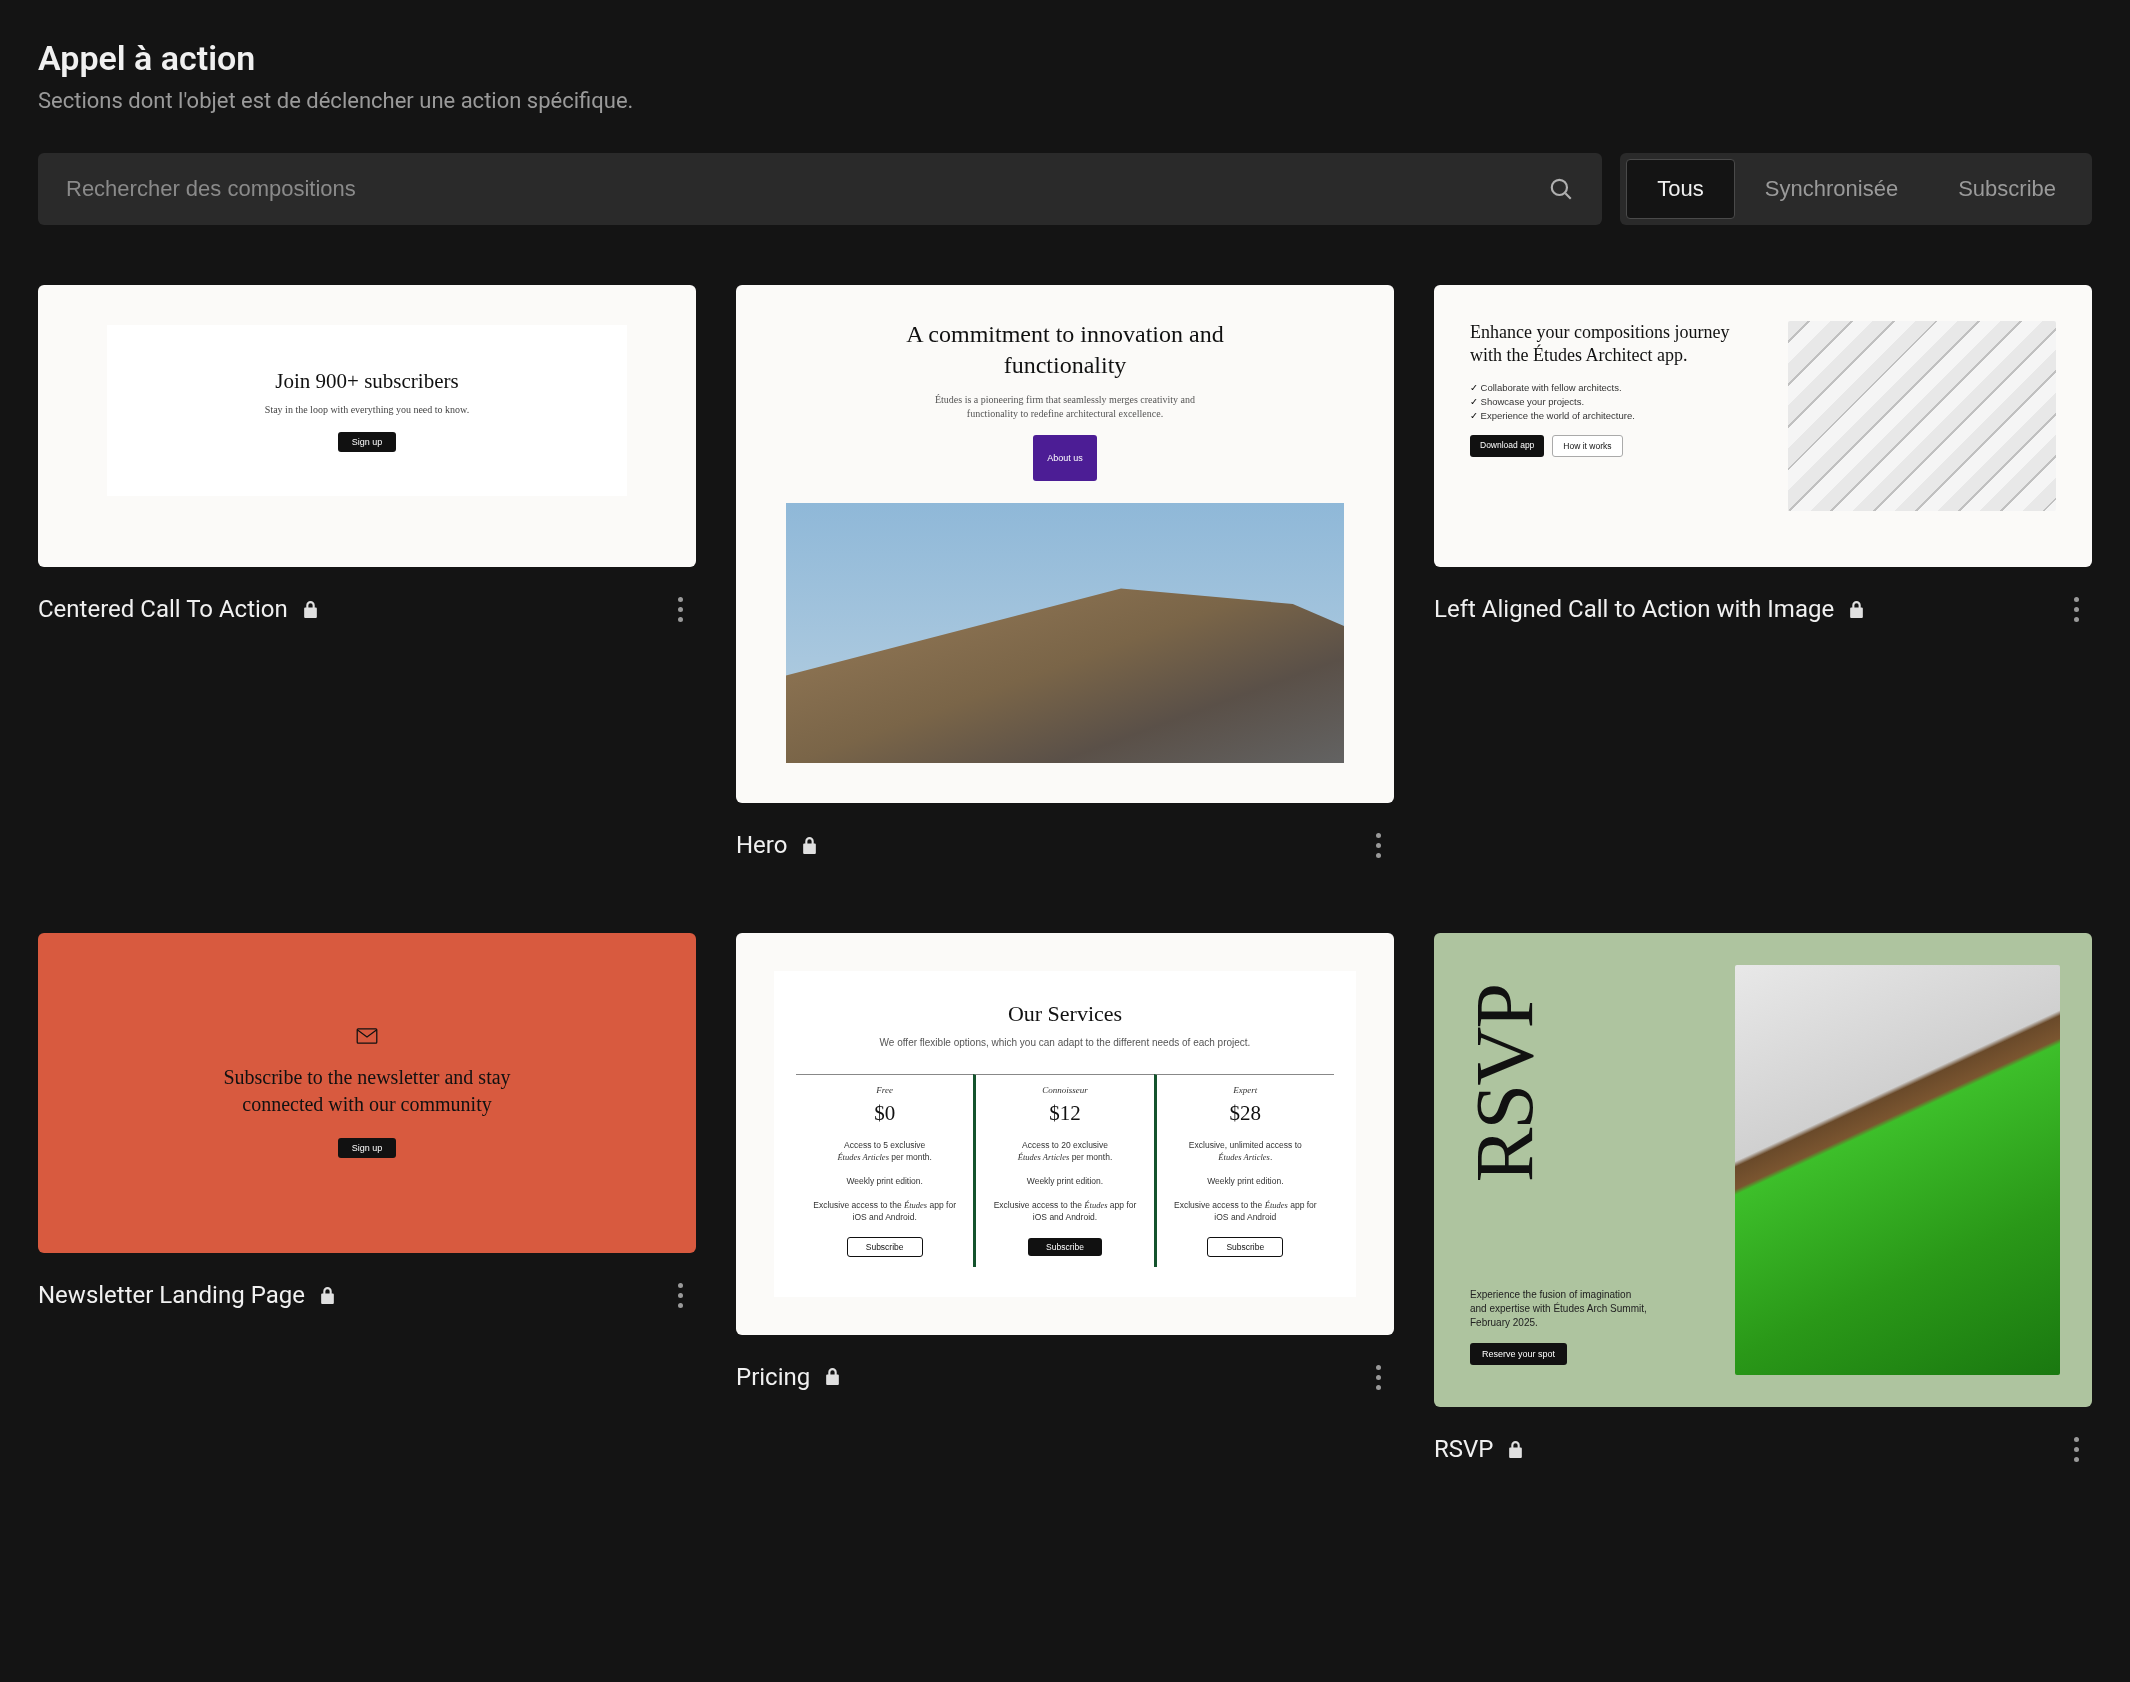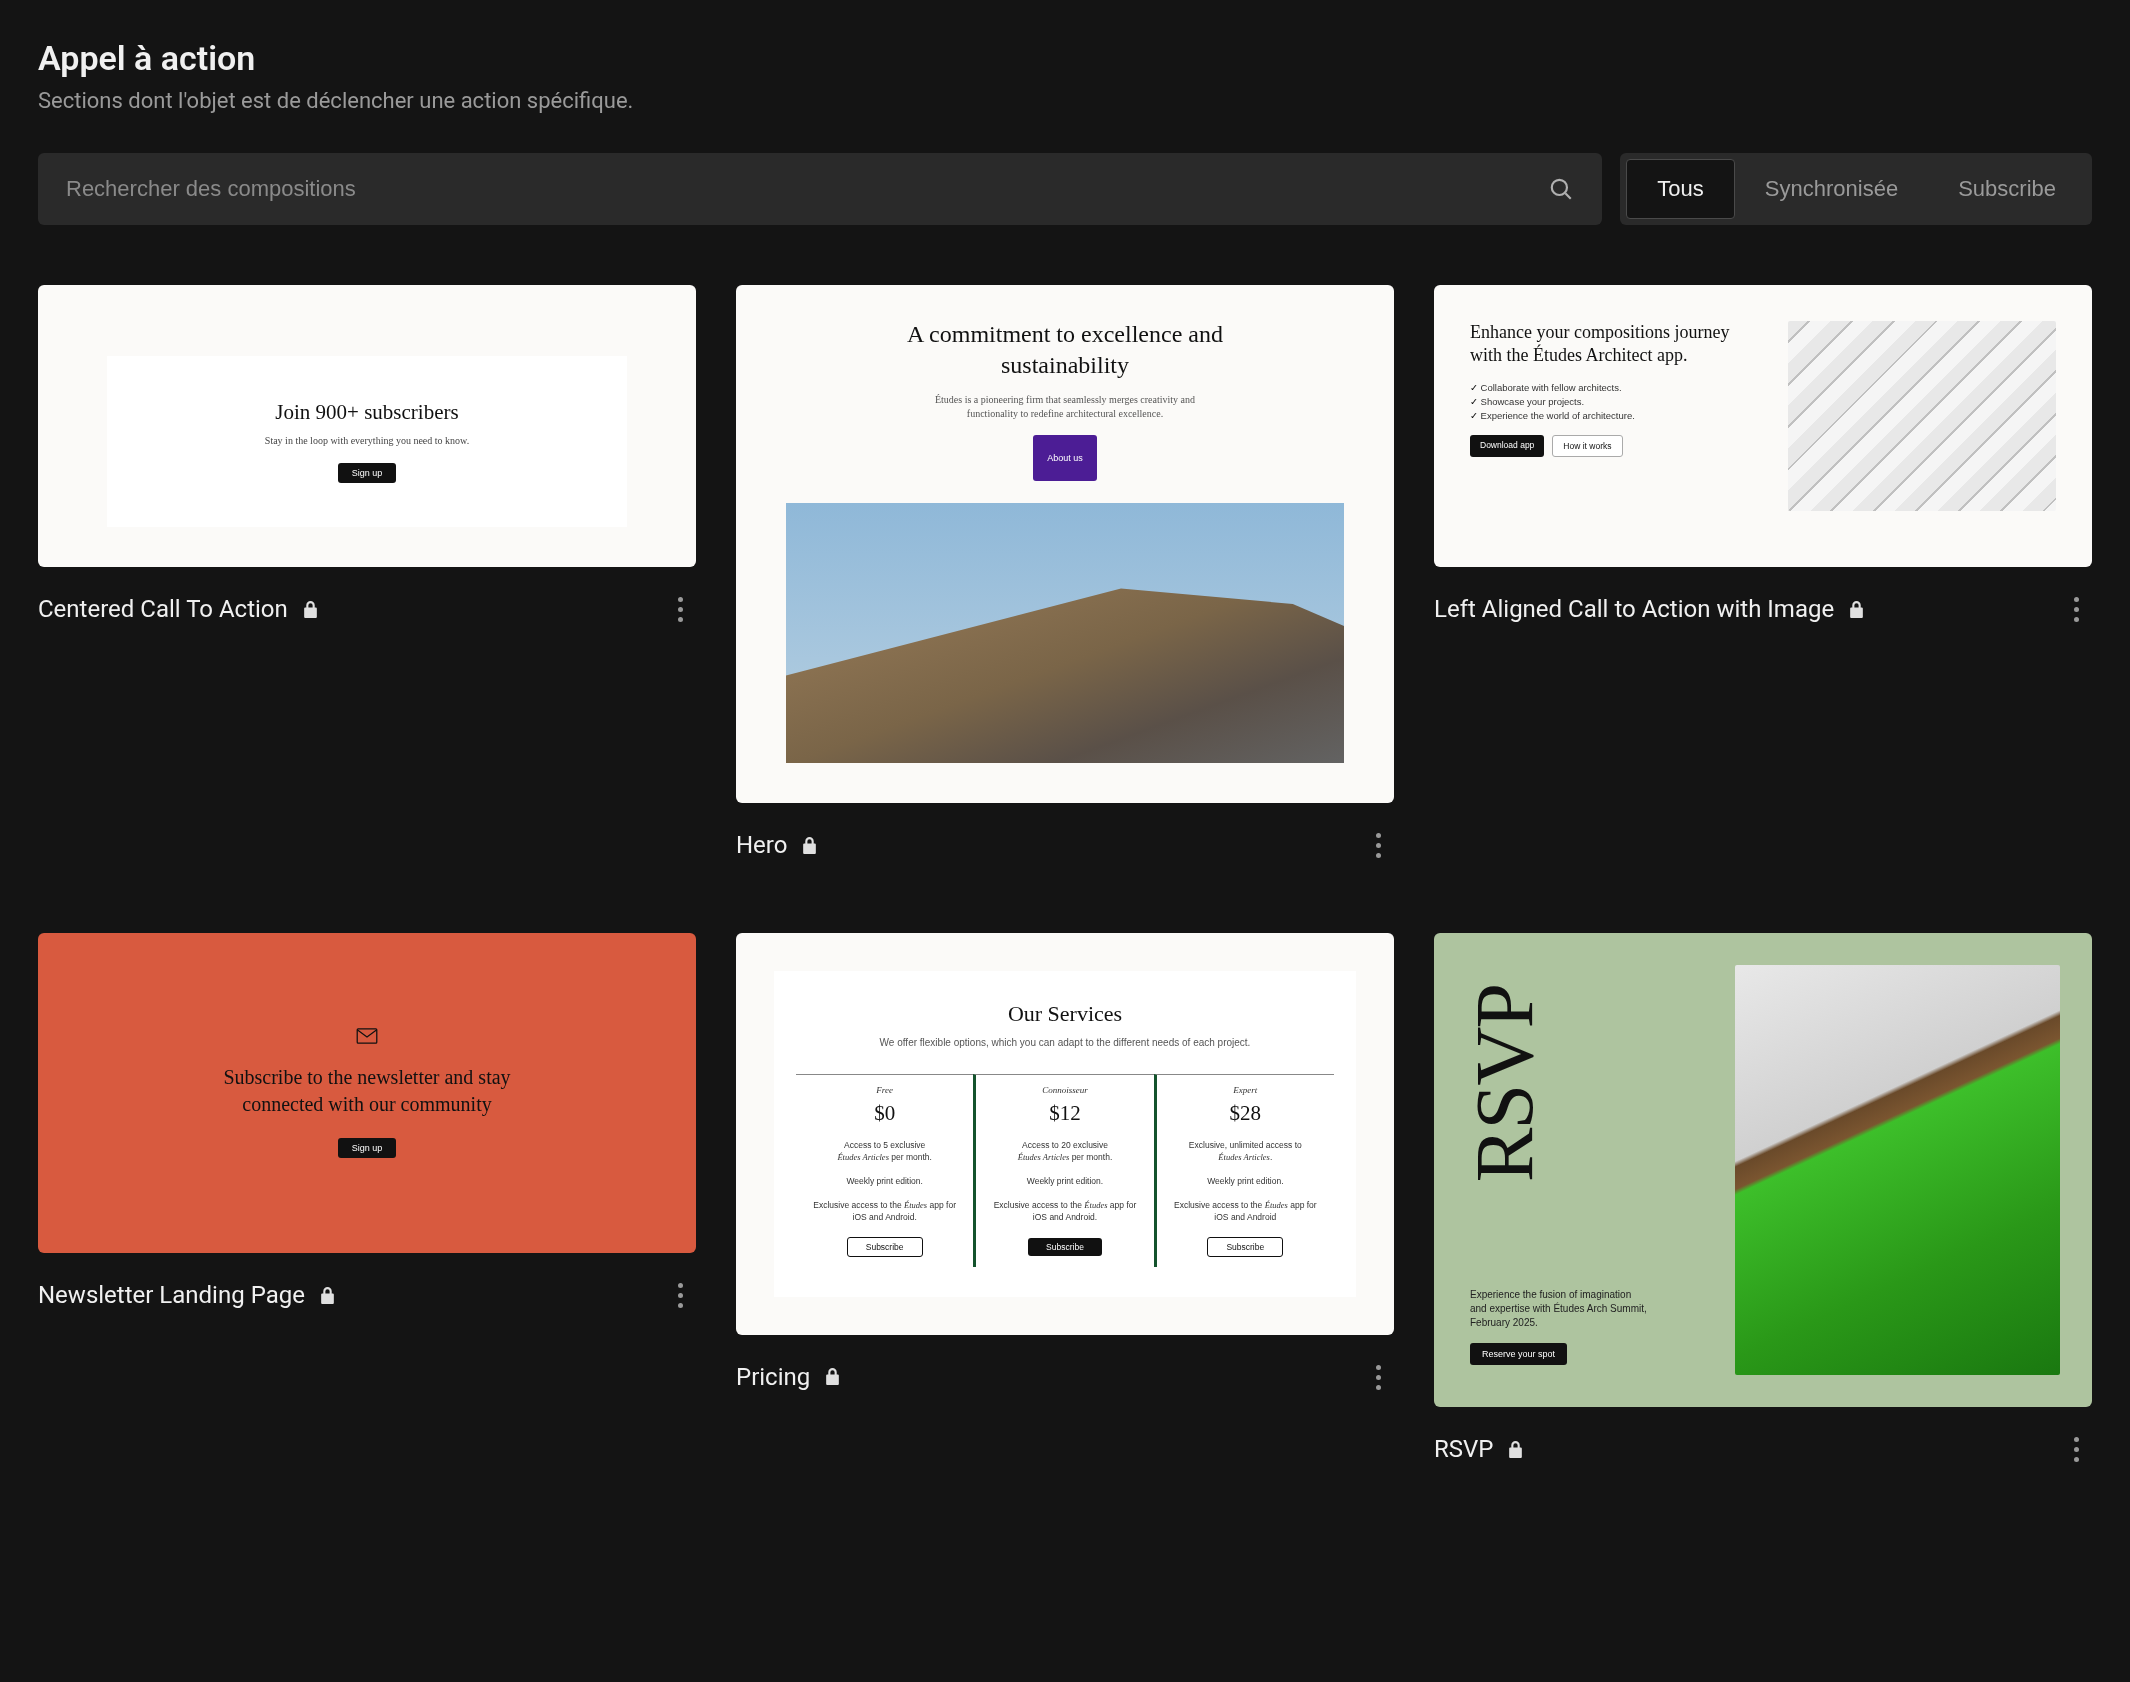--- a/index.html
+++ b/index.html
@@ -90,21 +90,21 @@
     align-items: center;
     justify-content: space-between;
   }
   .card-title-wrap { display: flex; align-items: center; gap: 14px; }
   .card-title { font-size: 24px; color: #f0f0f0; font-weight: 400; }
   .lock-icon { width: 17px; height: 19px; color: #e0e0e0; }
   .more-icon { width: 6px; height: 24px; color: #9a9a9a; cursor: pointer; padding: 6px 12px; box-sizing: content-box;}
   .more-icon .dot { width: 5px; height: 5px; border-radius: 50%; background: currentColor; display:block; margin-bottom:5px;}
 
   
-  .thumb1 { height: 282px; display:flex; align-items:flex-end; justify-content:center; padding: 40px;}
+  .thumb1 { height: 282px; display:flex; align-items:flex-start; justify-content:center; padding: 40px;}
   .t1-inner { background:#fff; width: 90%; padding: 44px 20px; text-align:center; font-family: Georgia, serif;}
   .t1-h { font-size: 21px; color:#111; margin-bottom:10px;}
   .t1-p { font-size: 10px; color:#444; margin-bottom:16px;}
   .t1-btn { display:inline-block; background:#111; color:#fff; font-size:9px; padding:5px 14px; border-radius:3px; font-family: sans-serif;}
 
   
   .thumb2 { padding: 34px 50px 40px; text-align:center; font-family: Georgia, serif;}
   .t2-h { font-size: 24px; color:#111; line-height:1.3; max-width: 320px; margin: 0 auto 12px;}
   .t2-p { font-size: 10px; color:#555; max-width: 280px; margin: 0 auto 14px; line-height:1.4;font-family:Liberation Serif, serif;}
   .t2-btn { display:inline-block; background:#4c1d95; color:#fff; font-size:9px; padding:18px 14px; border-radius:3px; font-family: sans-serif; margin-bottom: 22px;}
@@ -194,21 +194,21 @@
       <div class="more-icon">
           <span class="dot"></span>
           <span class="dot"></span>
           <span class="dot"></span>
         </div>
     </div>
   </div>
 
   <div class="card">
     <div class="thumb thumb2">
-      <div class="t2-h">A commitment to excellence and sustainability</div>
+      <div class="t2-h">A commitment to innovation and functionality</div>
       <div class="t2-p">Études is a pioneering firm that seamlessly merges creativity and functionality to redefine architectural excellence.</div>
       <span class="t2-btn">About us</span>
       <div class="t2-img">
           <div class="t2-building"></div>
         </div>
     </div>
     <div class="card-footer">
       <div class="card-title-wrap">
         <span class="card-title">Hero</span>
         <svg class="lock-icon" viewBox="0 0 16 18" fill="currentColor">

